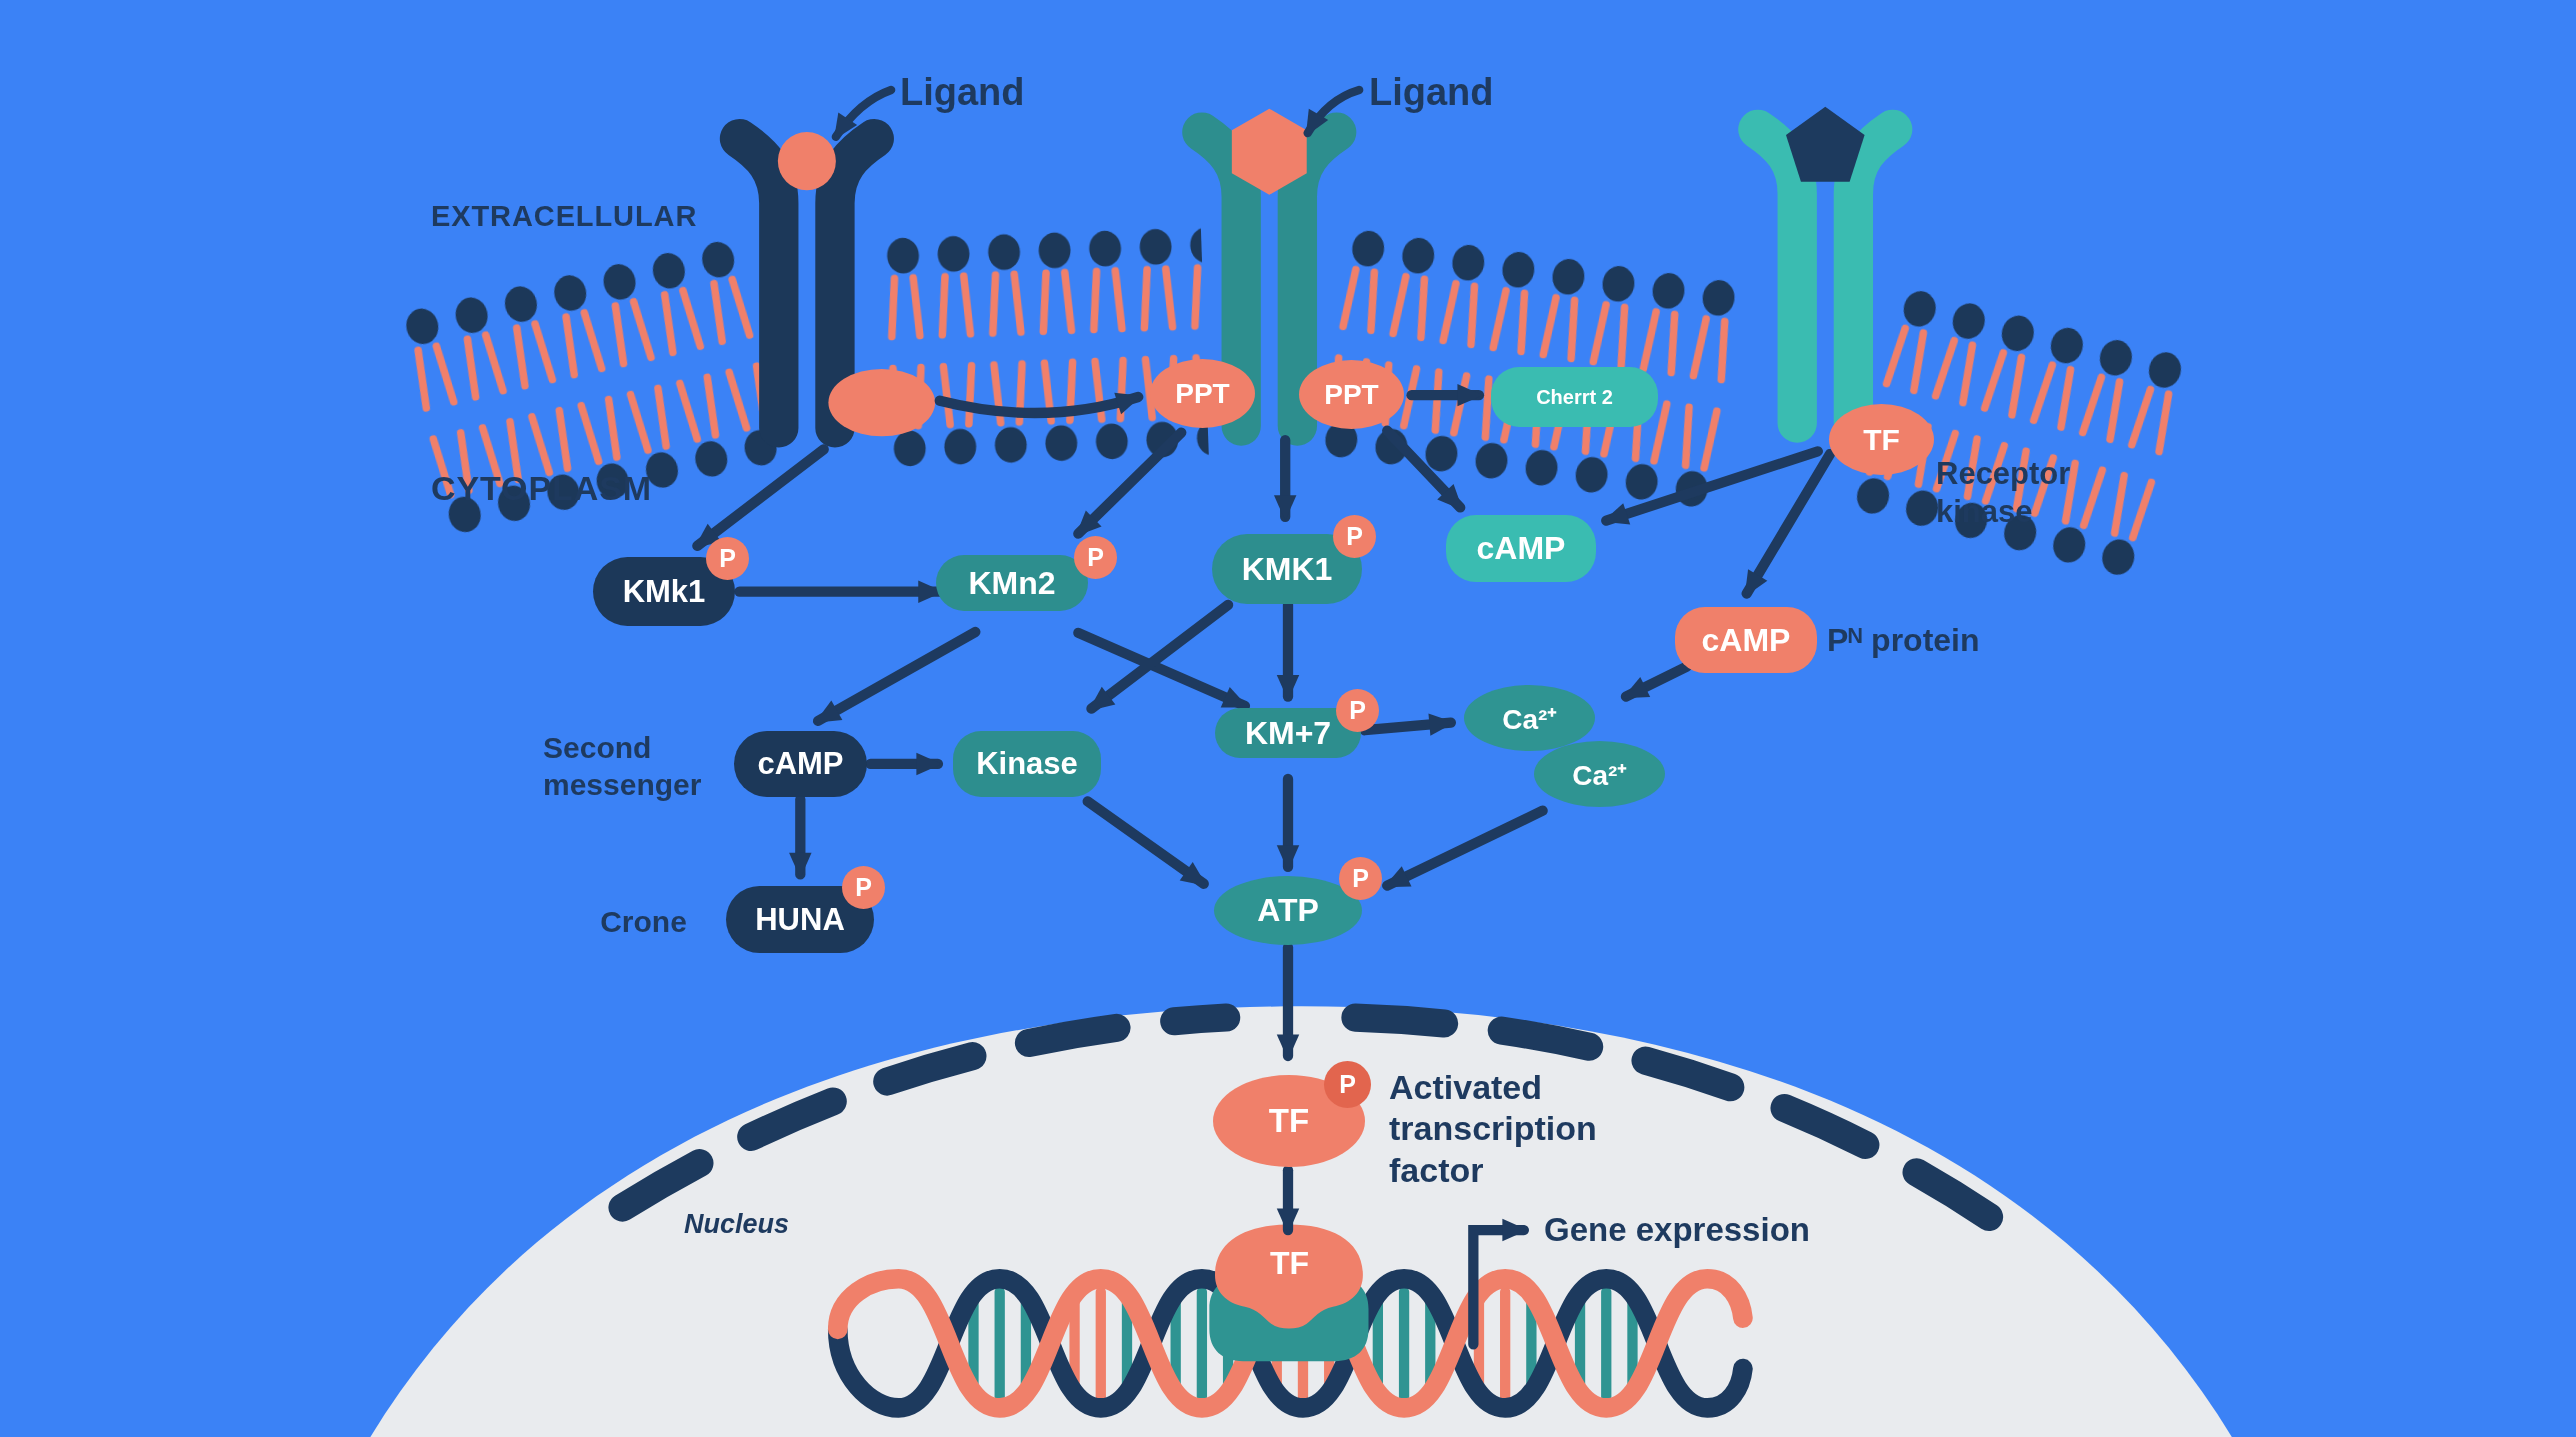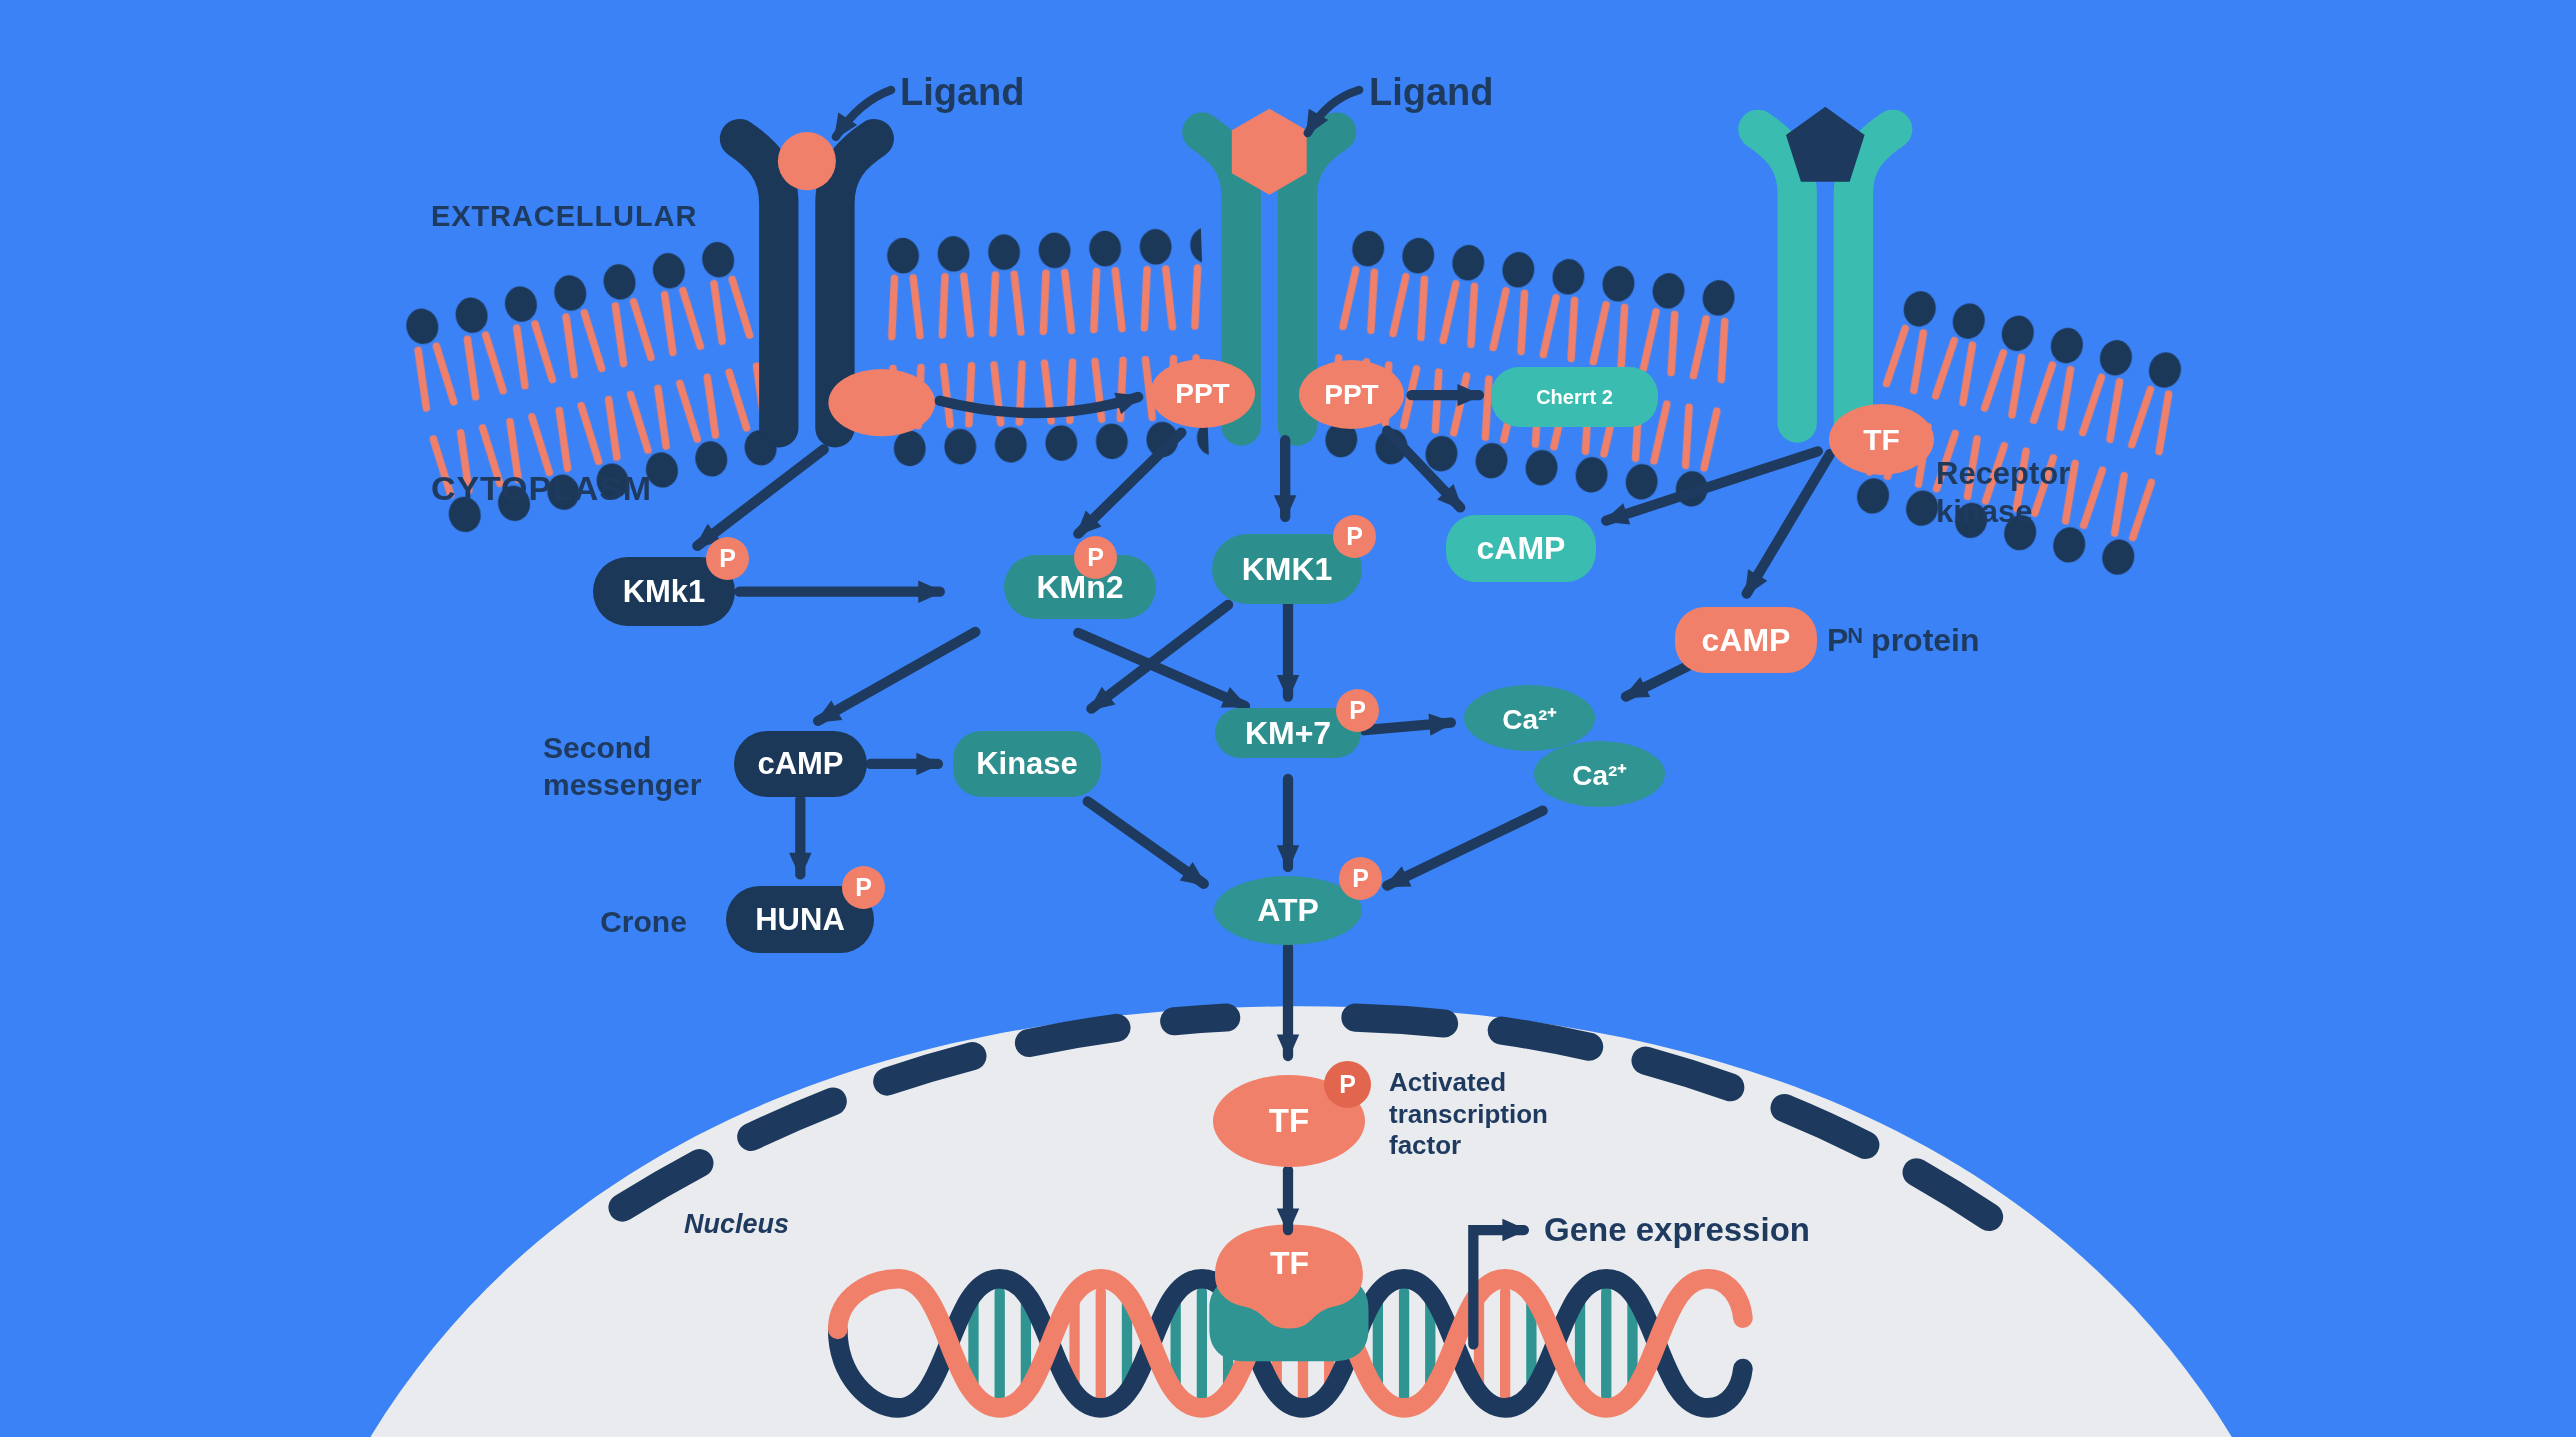--- a/index.html
+++ b/index.html
@@ -155,34 +155,34 @@
   <div class="lbl" style="left:1369px;top:69px;font-size:38px;">Ligand</div>
   <div class="lbl" style="left:431px;top:199px;font-size:29px;letter-spacing:0.9px;">EXTRACELLULAR</div>
   <div class="lbl" style="left:431px;top:468px;font-size:34px;letter-spacing:0.9px;">CYTOPLASM</div>
   <div class="lbl" style="left:1936px;top:455px;font-size:31px;">Receptor
 kinase</div>
   <div class="lbl" style="left:1827px;top:621px;font-size:32px;">Pᴺ protein</div>
   <div class="lbl" style="left:543px;top:730px;width:173px;font-size:30px;">Second
 messenger</div>
   <div class="lbl" style="left:585px;top:904px;width:117px;text-align:center;font-size:30px;">Crone</div>
   <div class="lbl" style="left:684px;top:1208px;font-size:27px;font-style:italic;">Nucleus</div>
-  <div class="lbl" style="left:1389px;top:1067px;font-size:26px;">Activated
+  <div class="lbl" style="left:1389px;top:1067px;font-size:34px;">Activated
 transcription
 factor</div>
   <div class="lbl" style="left:1544px;top:1210px;font-size:33px;">Gene expression</div>
 
   <div class="pill ellipse salmon" style="left:1150px;top:359px;width:105px;height:69px;font-size:28px;">PPT</div>
   <div class="pill ellipse salmon" style="left:1299px;top:360px;width:105px;height:69px;font-size:28px;">PPT</div>
   <div class="pill stadium tealBright" style="left:1491px;top:367px;width:167px;height:60px;font-size:20px;border-radius:28px;">Cherrt 2</div>
   <div class="pill ellipse salmon" style="left:1829px;top:404px;width:105px;height:71px;font-size:30px;">TF</div>
 
   <div class="pill stadium navy" style="left:593px;top:557px;width:142px;height:69px;font-size:31px;">KMk1</div>
   <div class="pbadge" style="left:706px;top:537px;">P</div>
 
-  <div class="pill stadium teal" style="left:1004px;top:555px;width:152px;height:64px;font-size:32px;">KMn2</div>
+  <div class="pill stadium teal" style="left:936px;top:555px;width:152px;height:56px;font-size:32px;">KMn2</div>
   <div class="pbadge" style="left:1074px;top:536px;">P</div>
 
   <div class="pill stadium teal" style="left:1212px;top:534px;width:150px;height:70px;font-size:32px;">KMK1</div>
   <div class="pbadge" style="left:1333px;top:515px;">P</div>
 
   <div class="pill stadium tealBright" style="left:1446px;top:515px;width:150px;height:67px;font-size:32px;border-radius:30px;">cAMP</div>
 
   <div class="pill stadium salmon" style="left:1675px;top:607px;width:142px;height:66px;font-size:32px;border-radius:30px;">cAMP</div>
 
   <div class="pill stadium navy" style="left:734px;top:731px;width:133px;height:66px;font-size:31px;">cAMP</div>

